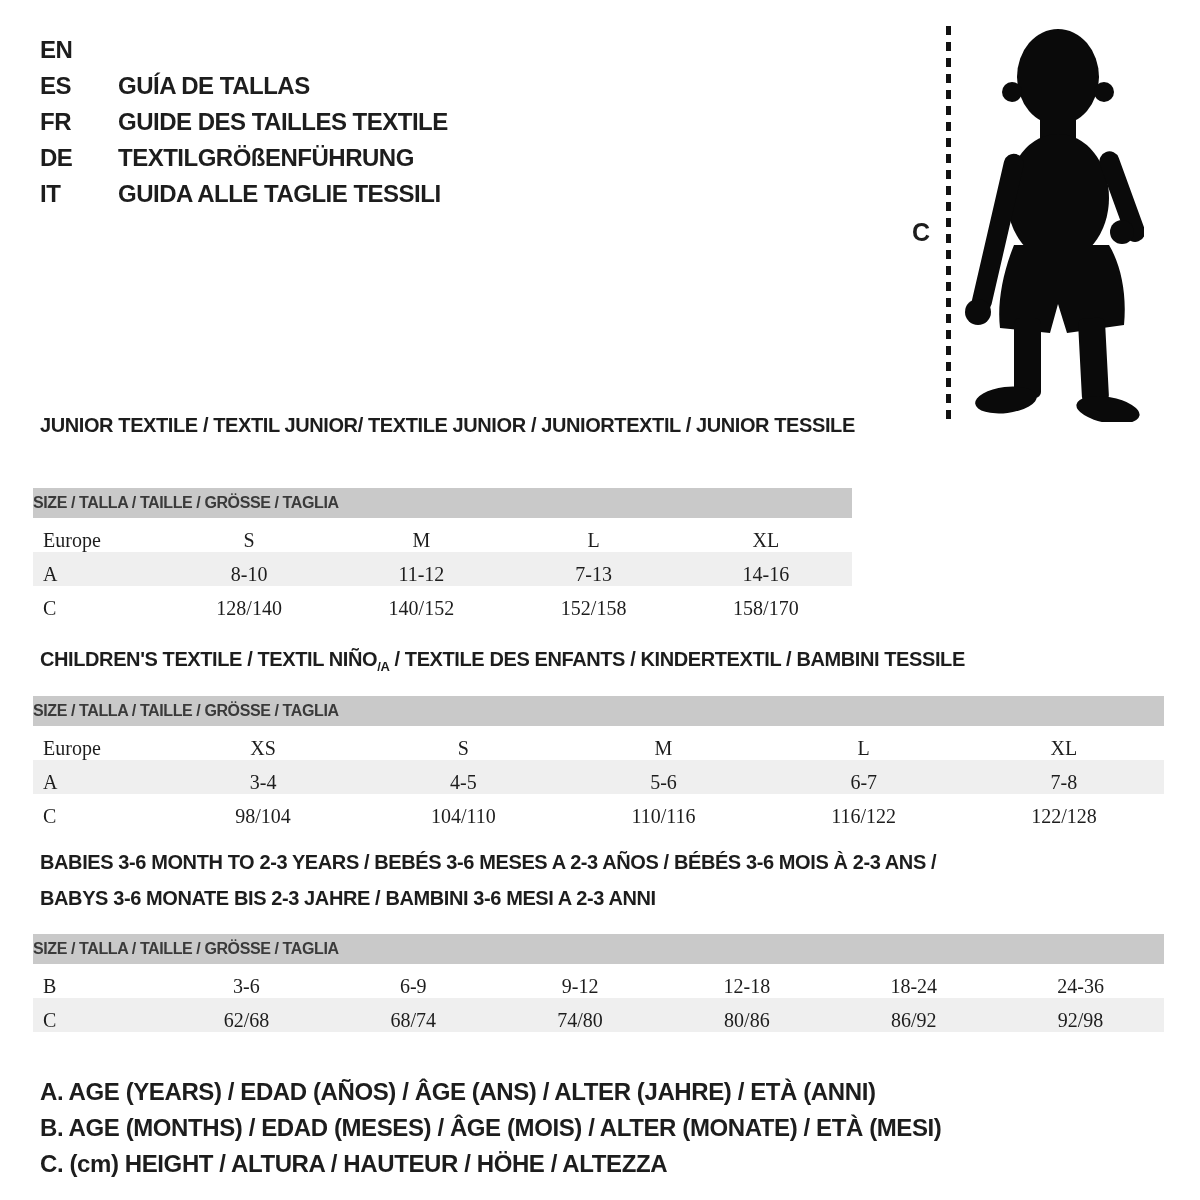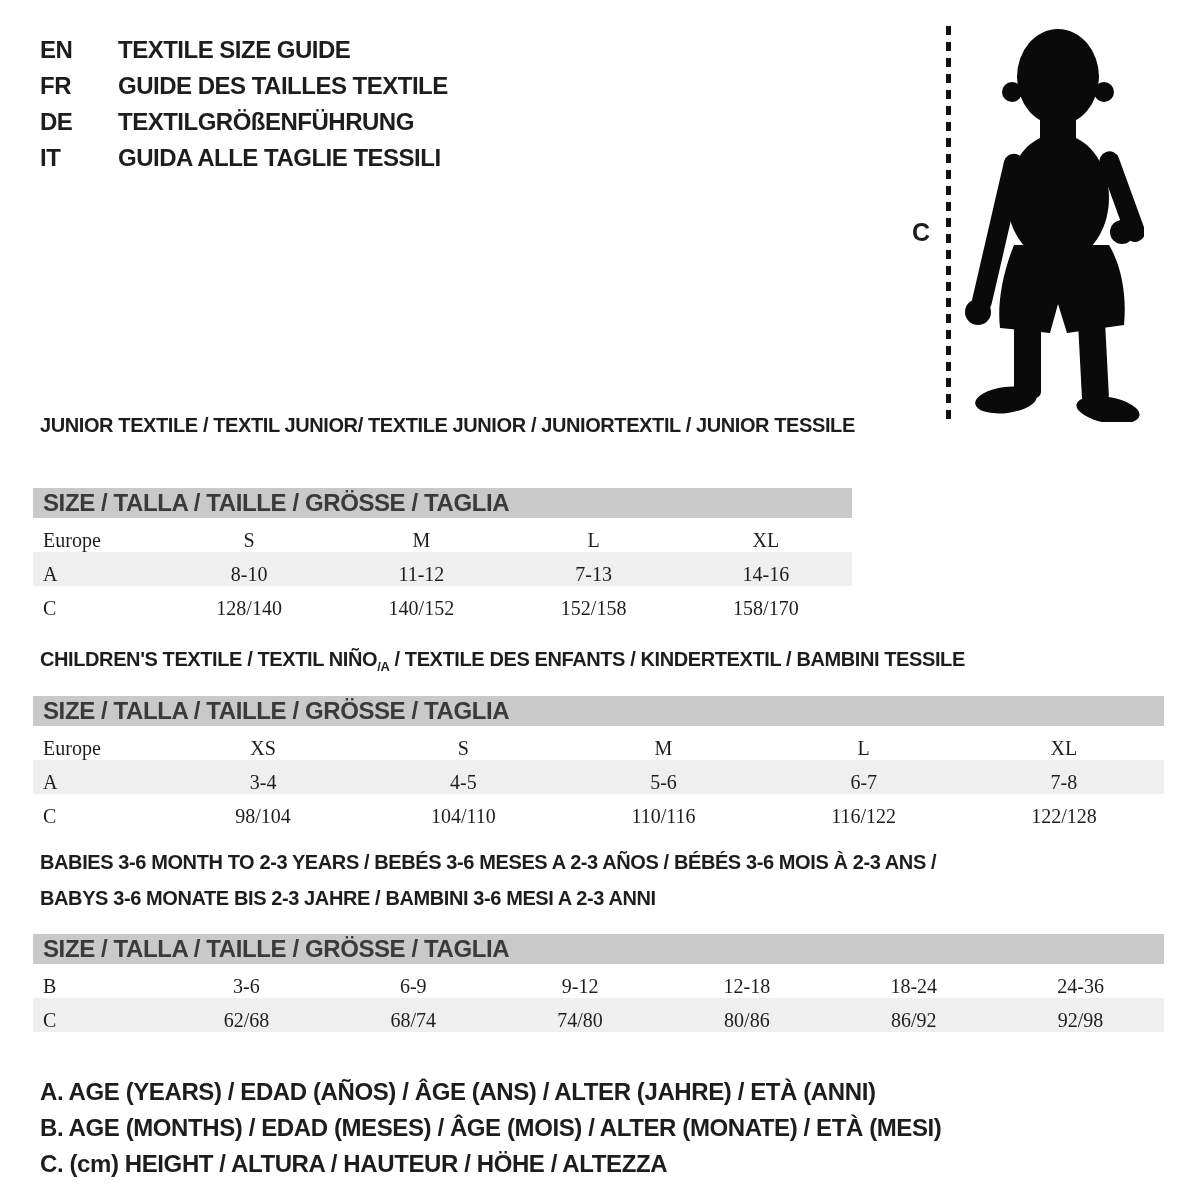--- a/index.html
+++ b/index.html
@@ -40,22 +40,22 @@
     white-space: nowrap;
   }
   .section-title sub { font-size: 13px; }
 
   
   .size-table { position: absolute; left: 33px; }
   .w-narrow { width: 819px; }
   .w-wide { width: 1131px; }
   .table-bar {
     height: 30px; line-height: 30px; background: #c9c9c9;
-    color: #3a3a3a; font-size: 24px; font-weight: 700;
-    padding-left: 10px; letter-spacing: -0.4px;
+    color: #3a3a3a; font-size: 16px; font-weight: 700;
+    padding-left: 0; letter-spacing: -0.4px;
     box-sizing: border-box;
   }
   .trow { display: flex; height: 34px; align-items: flex-end; font-size: 20px; font-family: Liberation Serif, serif; }
   .trow.shaded { background: #efefef; }
   .row-label { width: 130px; padding-left: 10px; box-sizing: border-box; }
   .cell { flex: 1; text-align: center; }
 
   
   .footnotes { position: absolute; left: 40px; top: 1068px; }
   .footnote {
@@ -64,21 +64,24 @@
   }
 </style>
 </head>
 <body>
 
 <div class="page">
 
   <div class="lang-list">
     <div class="lang-row">
       <span class="lang-code">EN</span>
-      <span class="lang-title">TEXTILE SIZE GUIDE</span>
+    </div>
+    <div class="lang-row">
+      <span class="lang-code">ES</span>
+      <span class="lang-title">GUÍA DE TALLAS</span>
     </div>
     <div class="lang-row">
       <span class="lang-code">FR</span>
       <span class="lang-title">GUIDE DES TAILLES TEXTILE</span>
     </div>
     <div class="lang-row">
       <span class="lang-code">DE</span>
       <span class="lang-title">TEXTILGRÖßENFÜHRUNG</span>
     </div>
     <div class="lang-row">

